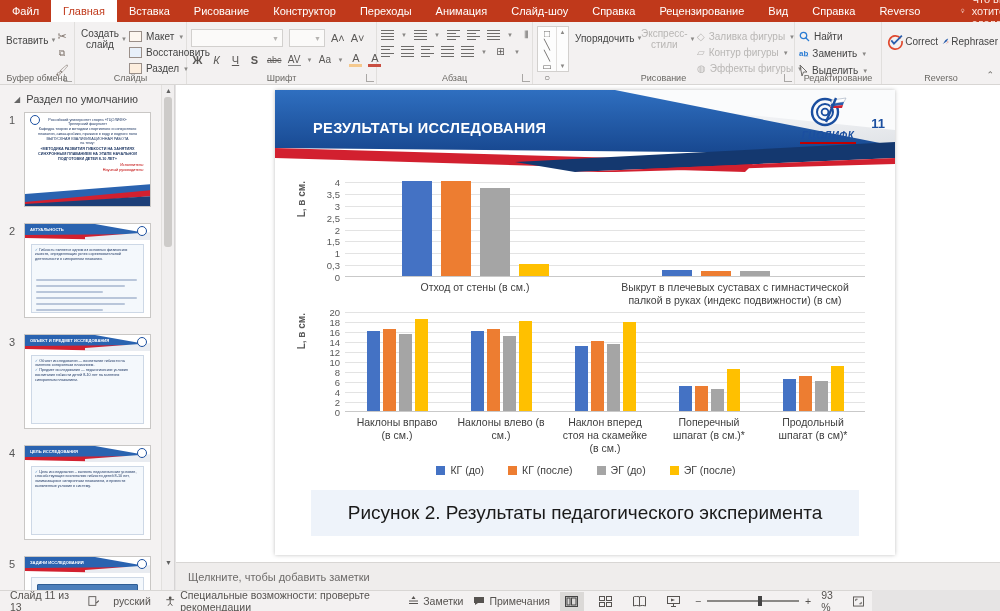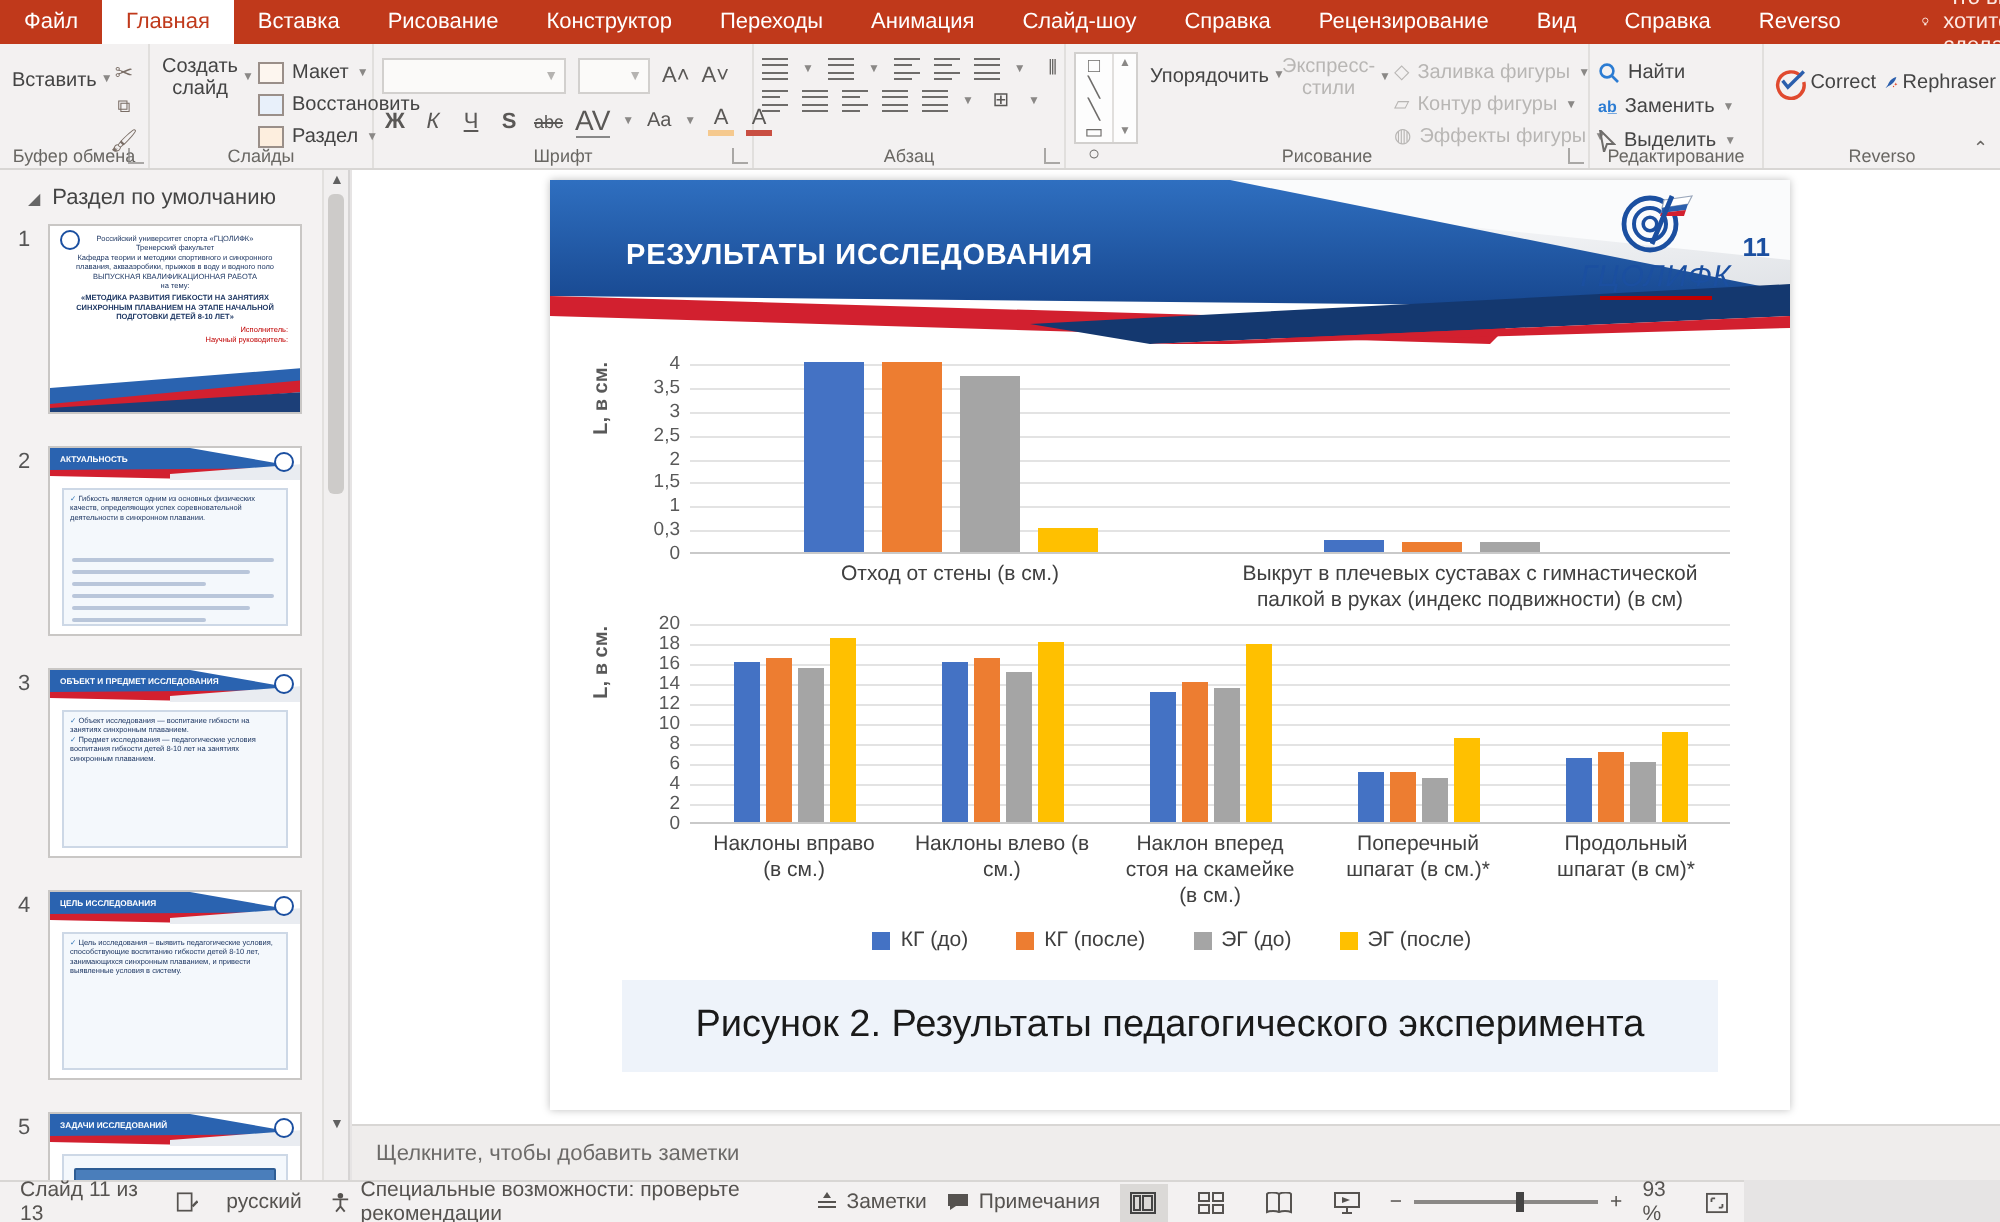--- a/index.html
+++ b/index.html
@@ -98,21 +98,21 @@
 
   
   .workspace { position:absolute; left:176px; top:0; width:824px; height:477px; background:#ffffff; }
   .slide { position:absolute; left:99px; top:5px; width:620px; height:465px; background:#fff;
     box-shadow:0 0 4px rgba(0,0,0,.25); }
   .banner { position:absolute; left:0; top:0; width:620px; height:82px; }
   .slide-title { position:absolute; left:38px; top:30px; color:#fff; font-weight:bold;
     font-size:14.5px; letter-spacing:.4px; }
   .logo-wrap { position:absolute; right:28px; top:6px; width:78px; text-align:center; }
   .logo-num { position:absolute; right:10px; top:26px; color:#1b4fa0; font-size:13px; font-weight:bold; }
-  .logo-name { color:#1b4fa0; font-weight:normal; font-style:italic; font-size:15px; letter-spacing:.5px; }
+  .logo-name { color:#1b4fa0; font-weight:bold; font-style:italic; font-size:10px; letter-spacing:.5px; }
   .logo-sub { height:2px; background:#c00000; width:56px; margin:1px auto 0; }
 
   
   .chart { position:absolute; left:28px; width:566px; }
   .chart1 { top:92px; height:122px; }
   .chart2 { top:222px; height:170px; }
   .plot { position:absolute; left:42px; right:4px; top:0; border-bottom:1px solid #c9c9c9; }
   .gridline { position:absolute; left:0; right:0; height:1px; background:#e3e3e3; }
   .ytick { position:absolute; right:calc(100% + 5px); transform:translateY(-50%);
     font-size:9.5px; color:#595959; white-space:nowrap; }
@@ -242,21 +242,21 @@
           </div>
         <span class="fbtn">А˄</span>
         <span class="fbtn">А˅</span>
       </div>
       <div class="fr2">
         <span class="fbtn"><b>Ж</b></span>
         <span class="fbtn"><i>К</i></span>
         <span class="fbtn" style="text-decoration:underline">Ч</span>
         <span class="fbtn"><b>S</b></span>
         <span class="fbtn" style="text-decoration:line-through;font-size:9px">abc</span>
-        <span class="fbtn" style="font-size:14px;border-bottom:1px solid #888">AV</span>
+        <span class="fbtn" style="font-size:10px;border-bottom:1px solid #888">AV</span>
           <span class="caret">▼</span>
         <span class="fbtn" style="font-size:10px">Aa</span>
           <span class="caret">▼</span>
         <span class="fbtn" style="border-bottom:3px solid #f5c98e">А</span>
         <span class="fbtn" style="border-bottom:3px solid #c94f42">А</span>
       </div>
     </div>
     <span class="rgroup-label">Шрифт</span>
     <span class="launcher"></span>
   </div>

